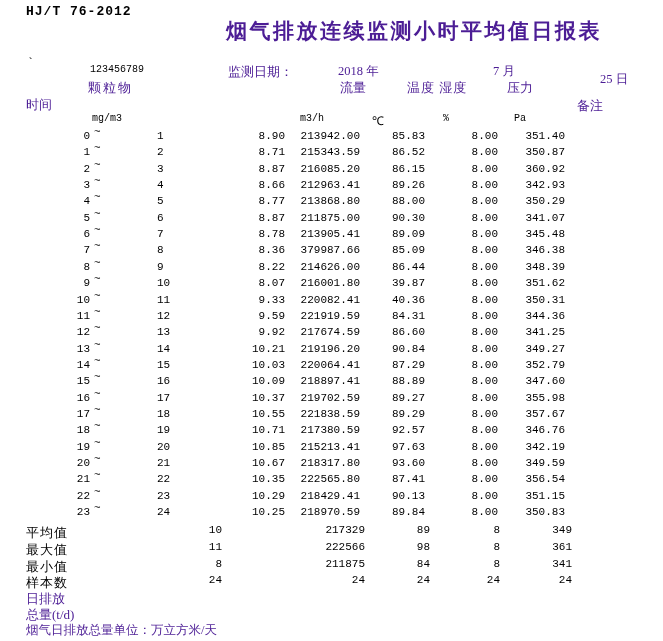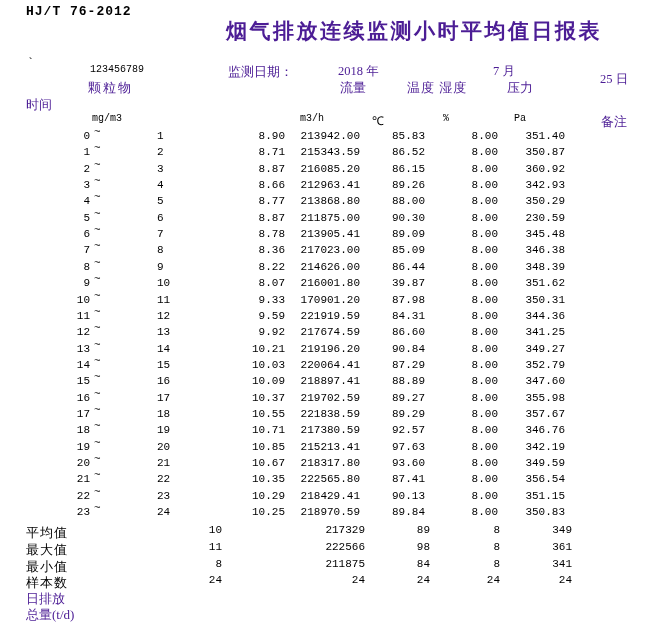--- a/index.html
+++ b/index.html
@@ -23,21 +23,21 @@
   .plant-code{left:90px;top:64px;}
   .date-label{left:228px;top:63px;}
   .date-year{left:338px;top:63px;font-size:12.5px;}
   .date-month{left:493px;top:63px;font-size:12.5px;}
   .date-day{left:600px;top:63px;font-size:12.5px;margin-top:8px;}
   .h-pm{left:48px;top:79px;letter-spacing:2px;padding-left:40px;}
   .h-flow{left:340px;top:79px;}
   .h-temphum{left:407px;top:79px;letter-spacing:1px;}
   .h-pres{left:507px;top:79px;}
   .h-time{left:26px;top:96px;}
-  .h-remark{left:601px;top:97px;margin-top:16px;}
+  .h-remark{left:577px;top:97px;}
   .u-pm{left:92px;top:113px;}
   .u-flow{left:300px;top:113px;}
   .u-temp{left:372px;top:112px;font-size:12px;}
   .u-hum{left:443px;top:113px;}
   .u-pres{left:514px;top:113px;}
   .hrow,.srow{position:absolute;left:0;width:663px;height:16px;}
   .cell{position:absolute;top:0;font-family:"Liberation Mono","DejaVu Sans Mono",monospace;
         font-size:11px;color:#000;white-space:pre;}
   .c-from{left:58px;width:32px;text-align:right;}
   .c-tilde{left:94px;top:-4px;}
@@ -137,38 +137,38 @@
         <span class="cell c-pres">350.29</span>
       </div>
       <div class="hrow" style="top: 211.75px;">
         <span class="cell c-from">5</span>
         <span class="cell c-tilde">~</span>
         <span class="cell c-to">6</span>
         <span class="cell c-pm">8.87</span>
         <span class="cell c-flow">211875.00</span>
         <span class="cell c-temp">90.30</span>
         <span class="cell c-hum">8.00</span>
-        <span class="cell c-pres">230.59</span>
+        <span class="cell c-pres">341.07</span>
       </div>
       <div class="hrow" style="top: 228.1px;">
         <span class="cell c-from">6</span>
         <span class="cell c-tilde">~</span>
         <span class="cell c-to">7</span>
         <span class="cell c-pm">8.78</span>
         <span class="cell c-flow">213905.41</span>
         <span class="cell c-temp">89.09</span>
         <span class="cell c-hum">8.00</span>
         <span class="cell c-pres">345.48</span>
       </div>
       <div class="hrow" style="top: 244.45px;">
         <span class="cell c-from">7</span>
         <span class="cell c-tilde">~</span>
         <span class="cell c-to">8</span>
         <span class="cell c-pm">8.36</span>
-        <span class="cell c-flow">217023.00</span>
+        <span class="cell c-flow">379987.66</span>
         <span class="cell c-temp">85.09</span>
         <span class="cell c-hum">8.00</span>
         <span class="cell c-pres">346.38</span>
       </div>
       <div class="hrow" style="top: 260.8px;">
         <span class="cell c-from">8</span>
         <span class="cell c-tilde">~</span>
         <span class="cell c-to">9</span>
         <span class="cell c-pm">8.22</span>
         <span class="cell c-flow">214626.00</span>
@@ -184,22 +184,22 @@
         <span class="cell c-flow">216001.80</span>
         <span class="cell c-temp">39.87</span>
         <span class="cell c-hum">8.00</span>
         <span class="cell c-pres">351.62</span>
       </div>
       <div class="hrow" style="top: 293.5px;">
         <span class="cell c-from">10</span>
         <span class="cell c-tilde">~</span>
         <span class="cell c-to">11</span>
         <span class="cell c-pm">9.33</span>
-        <span class="cell c-flow">170901.20</span>
-        <span class="cell c-temp">87.98</span>
+        <span class="cell c-flow">220082.41</span>
+        <span class="cell c-temp">40.36</span>
         <span class="cell c-hum">8.00</span>
         <span class="cell c-pres">350.31</span>
       </div>
       <div class="hrow" style="top: 309.85px;">
         <span class="cell c-from">11</span>
         <span class="cell c-tilde">~</span>
         <span class="cell c-to">12</span>
         <span class="cell c-pm">9.59</span>
         <span class="cell c-flow">221919.59</span>
         <span class="cell c-temp">84.31</span>
@@ -357,13 +357,14 @@
         <span class="cell s-pm">24</span>
         <span class="cell s-flow">24</span>
         <span class="cell s-temp">24</span>
         <span class="cell s-hum">24</span>
         <span class="cell s-pres">24</span>
       </div>
     </div>
 
   <span class="abs cn f-daily">日排放</span>
   <span class="abs cn f-total">总量(t/d)</span>
+  <span class="abs cn f-note">烟气日排放总量单位：万立方米/天</span>
 </div>
 
 </body></html>

